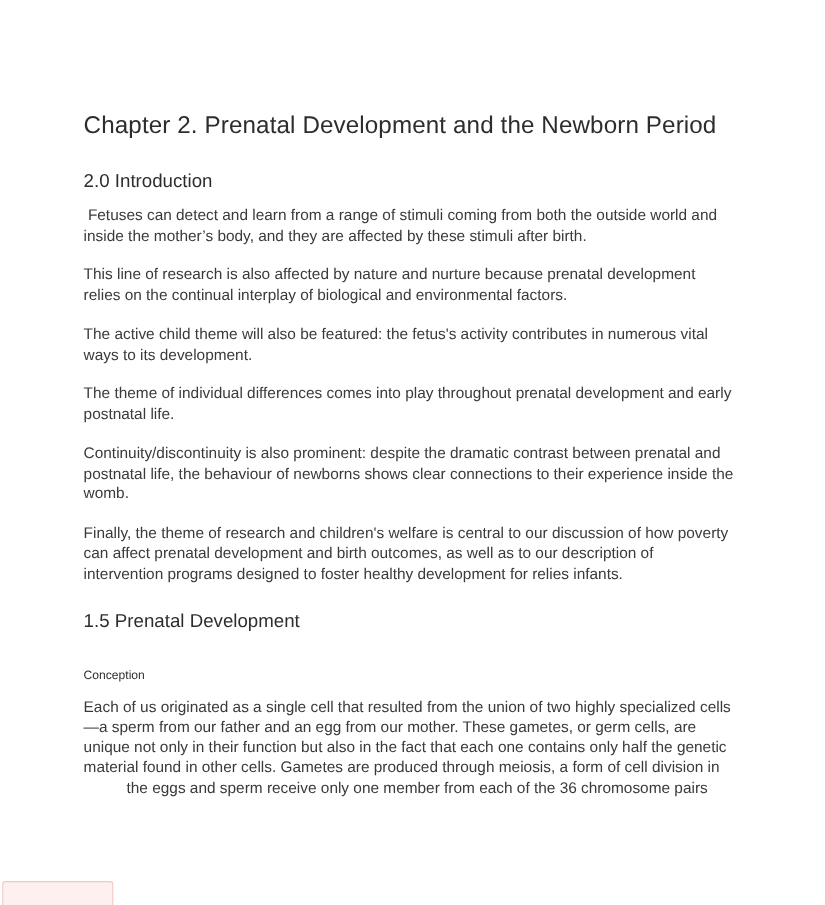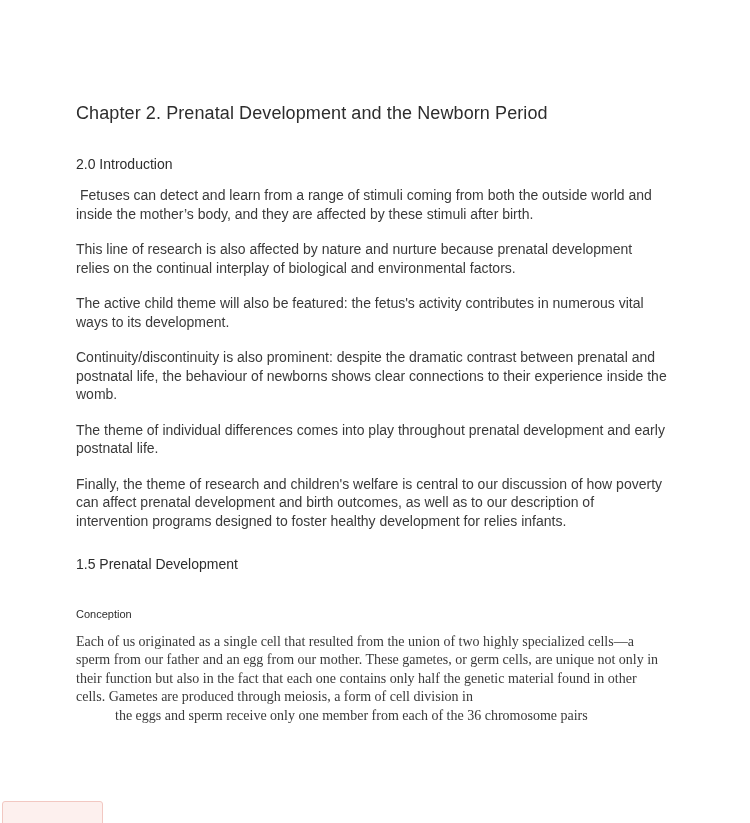--- a/index.html
+++ b/index.html
@@ -16,29 +16,29 @@
   }
   .doc {
     position: absolute;
     left: 76px;
     top: 0;
     width: 591px;
     z-index: 1;
   }
   h1.chapter-title {
     margin: 97px 0 0 0;
-    font-size: 18px;
+    font-size: 22px;
     line-height: 33px;
     font-weight: 400;
     color: var(--text-heading, #2d2d2d);
     letter-spacing: 0.1px;
   }
   h2.section-heading {
     margin: 24px 0 11px 0;
-    font-size: 14px;
+    font-size: 17px;
     line-height: 21px;
     font-weight: 400;
     color: var(--text-heading, #2d2d2d);
   }
   h2.section-heading.second {
     margin-top: 24px;
   }
   h3.sub-heading {
     margin: 30px 0 8.5px 0;
     font-size: 11px;
@@ -47,21 +47,20 @@
     color: var(--text-heading, #2d2d2d);
   }
   p.body-para {
     margin: 0 0 17px 0;
     font-size: 14px;
     line-height: 18.5px;
     color: var(--text-body, #3a3a3a);
   }
   p.body-para.last {
     margin-bottom: 0;
-    font-family: Liberation Serif, serif;
   }
   .para-continuation {
     display: block;
     margin-left: 39px;
   }
   .annotation-box {
     position: absolute;
     left: 2px;
     top: 801px;
     width: 99px;
@@ -77,22 +76,22 @@
 
 <div class="doc">
 
   <h1 class="chapter-title">Chapter 2. Prenatal Development and the Newborn Period</h1>
 
   <h2 class="section-heading">2.0 Introduction</h2>
 
   <p class="body-para">&nbsp;Fetuses can detect and learn from a range of stimuli coming from both the outside world and inside the mother’s body, and they are affected by these stimuli after birth.</p>
   <p class="body-para">This line of research is also affected by nature and nurture because prenatal development relies on the continual interplay of biological and environmental factors.</p>
   <p class="body-para">The active child theme will also be featured: the fetus's activity contributes in numerous vital ways to its development.</p>
+  <p class="body-para">The theme of individual differences comes into play throughout prenatal development and early postnatal life.</p>
   <p class="body-para">Continuity/discontinuity is also prominent: despite the dramatic contrast between prenatal and postnatal life, the behaviour of newborns shows clear connections to their experience inside the womb.</p>
-  <p class="body-para">The theme of individual differences comes into play throughout prenatal development and early postnatal life.</p>
   <p class="body-para">Finally, the theme of research and children's welfare is central to our discussion of how poverty can affect prenatal development and birth outcomes, as well as to our description of intervention programs designed to foster healthy development for relies infants.</p>
 
   <h2 class="section-heading second">1.5 Prenatal Development</h2>
 
   <h3 class="sub-heading">Conception</h3>
 
   <p class="body-para last">
     <span>Each of us originated as a single cell that resulted from the union of two highly specialized cells—a sperm from our father and an egg from our mother. These gametes, or germ cells, are unique not only in their function but also in the fact that each one contains only half the genetic material found in other cells. Gametes are produced through meiosis, a form of cell division in</span>
     <span class="para-continuation">the eggs and sperm receive only one member from each of the 36 chromosome pairs</span>
   </p>

